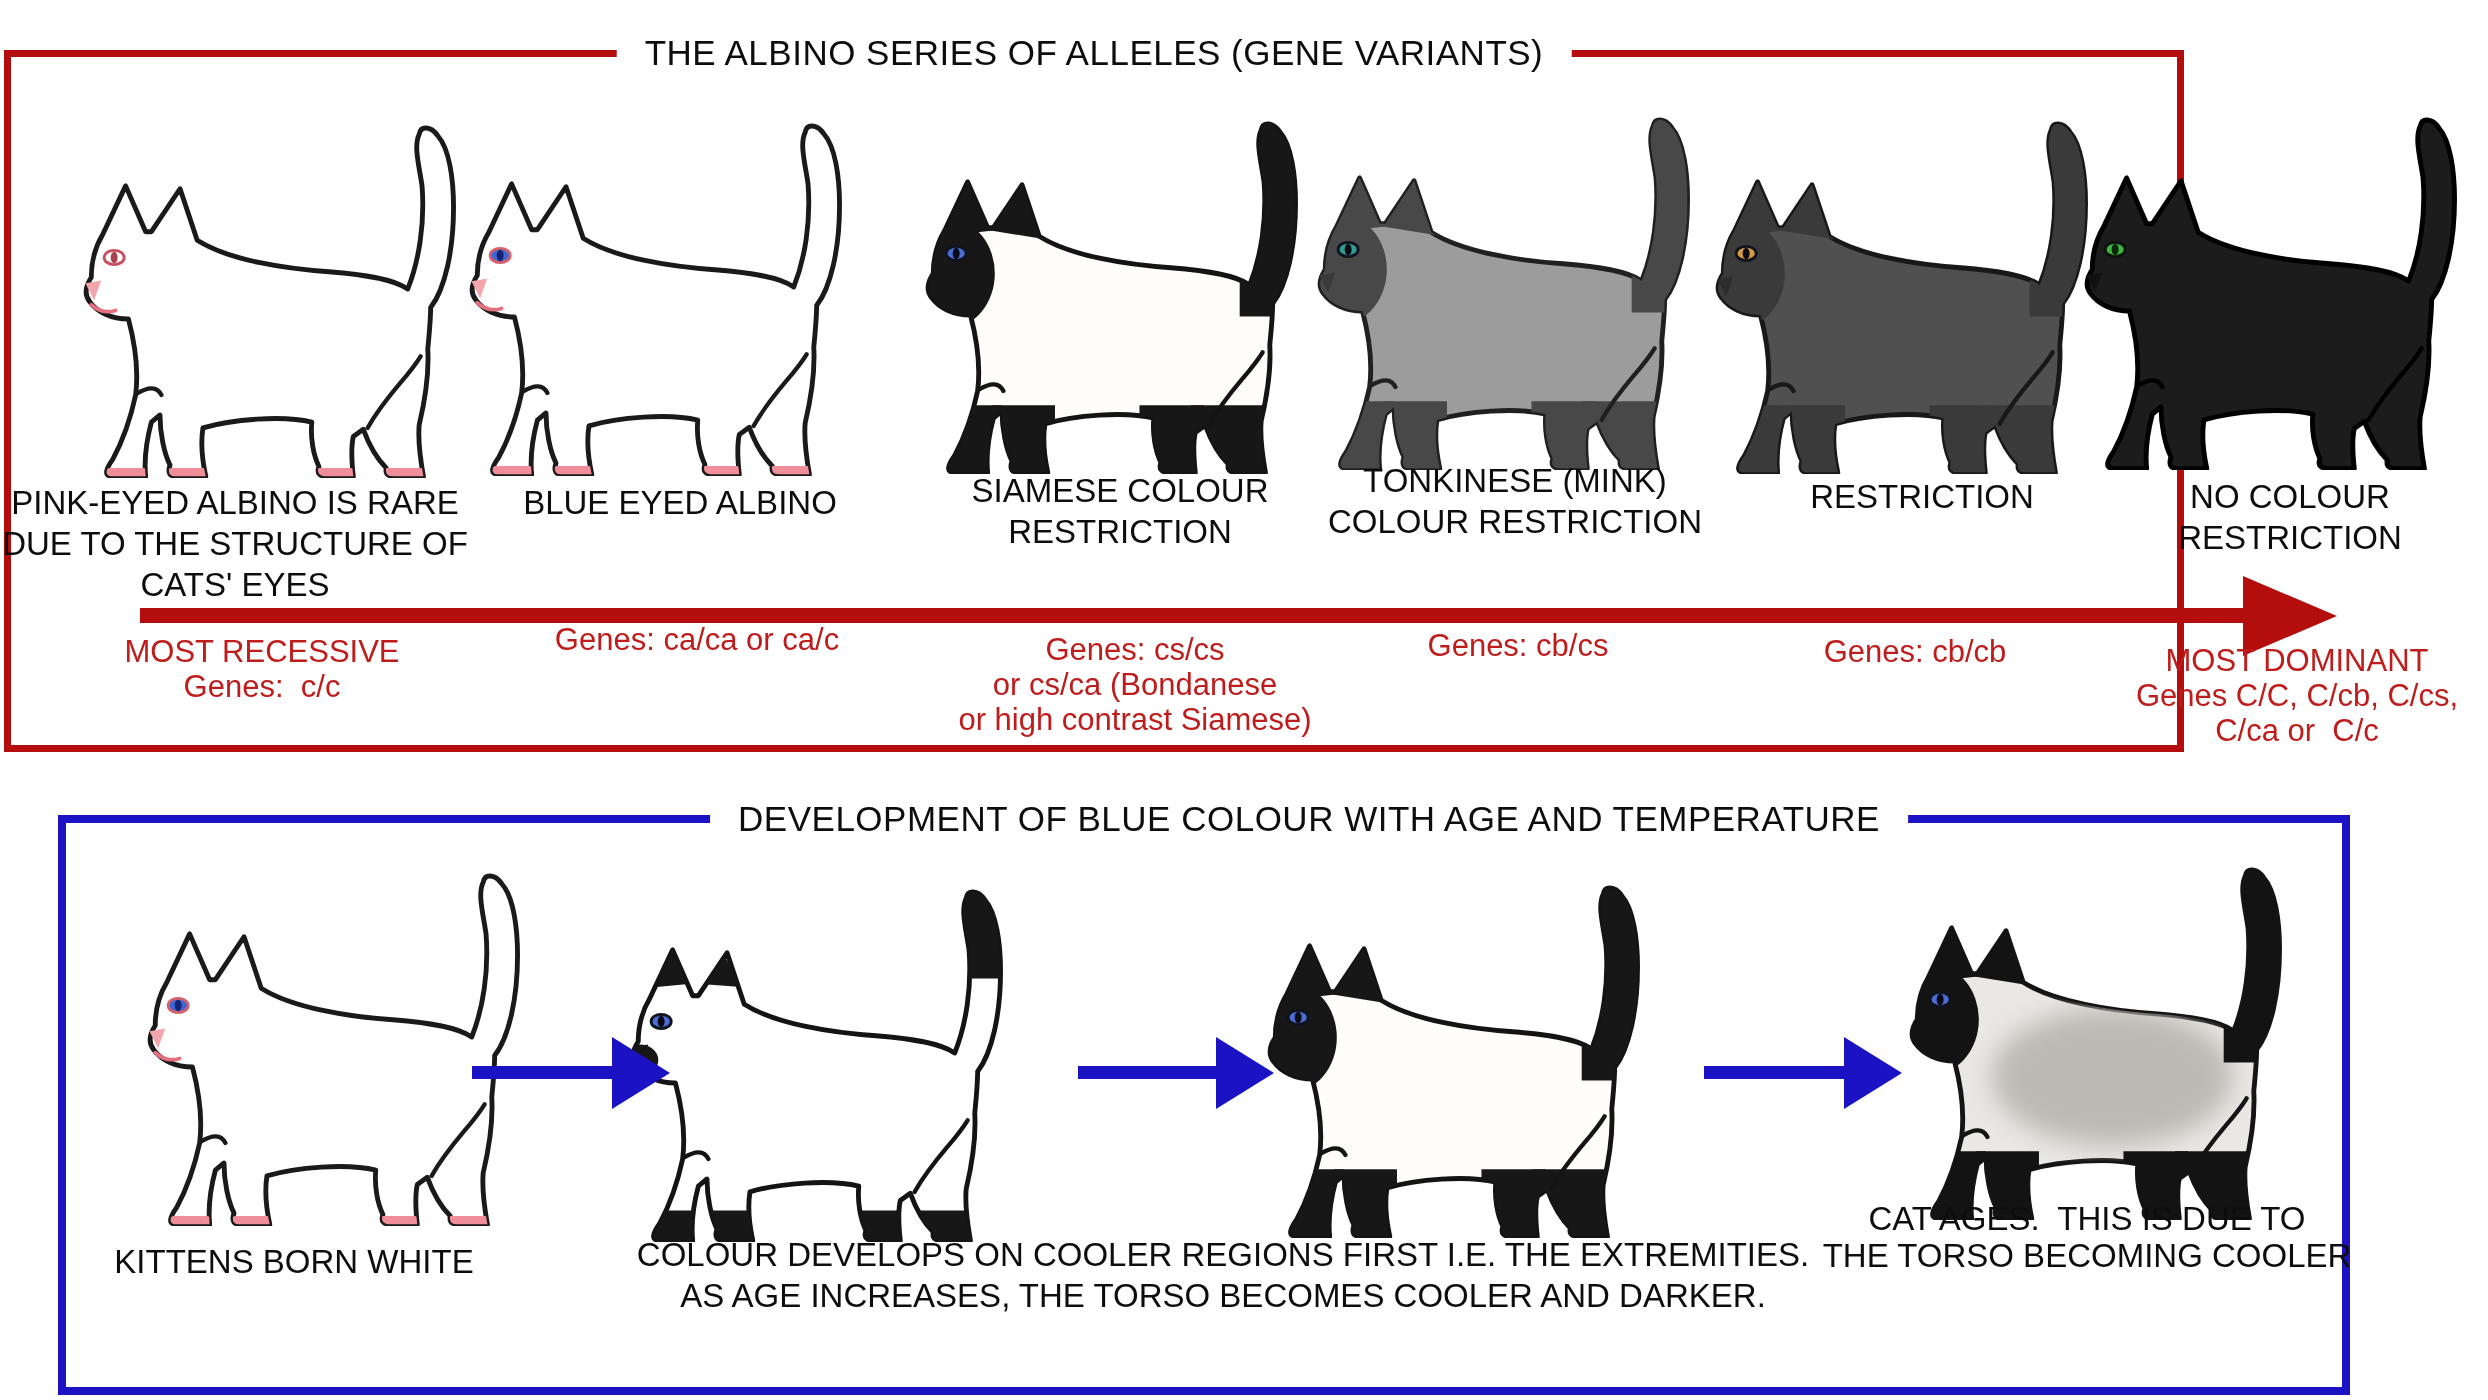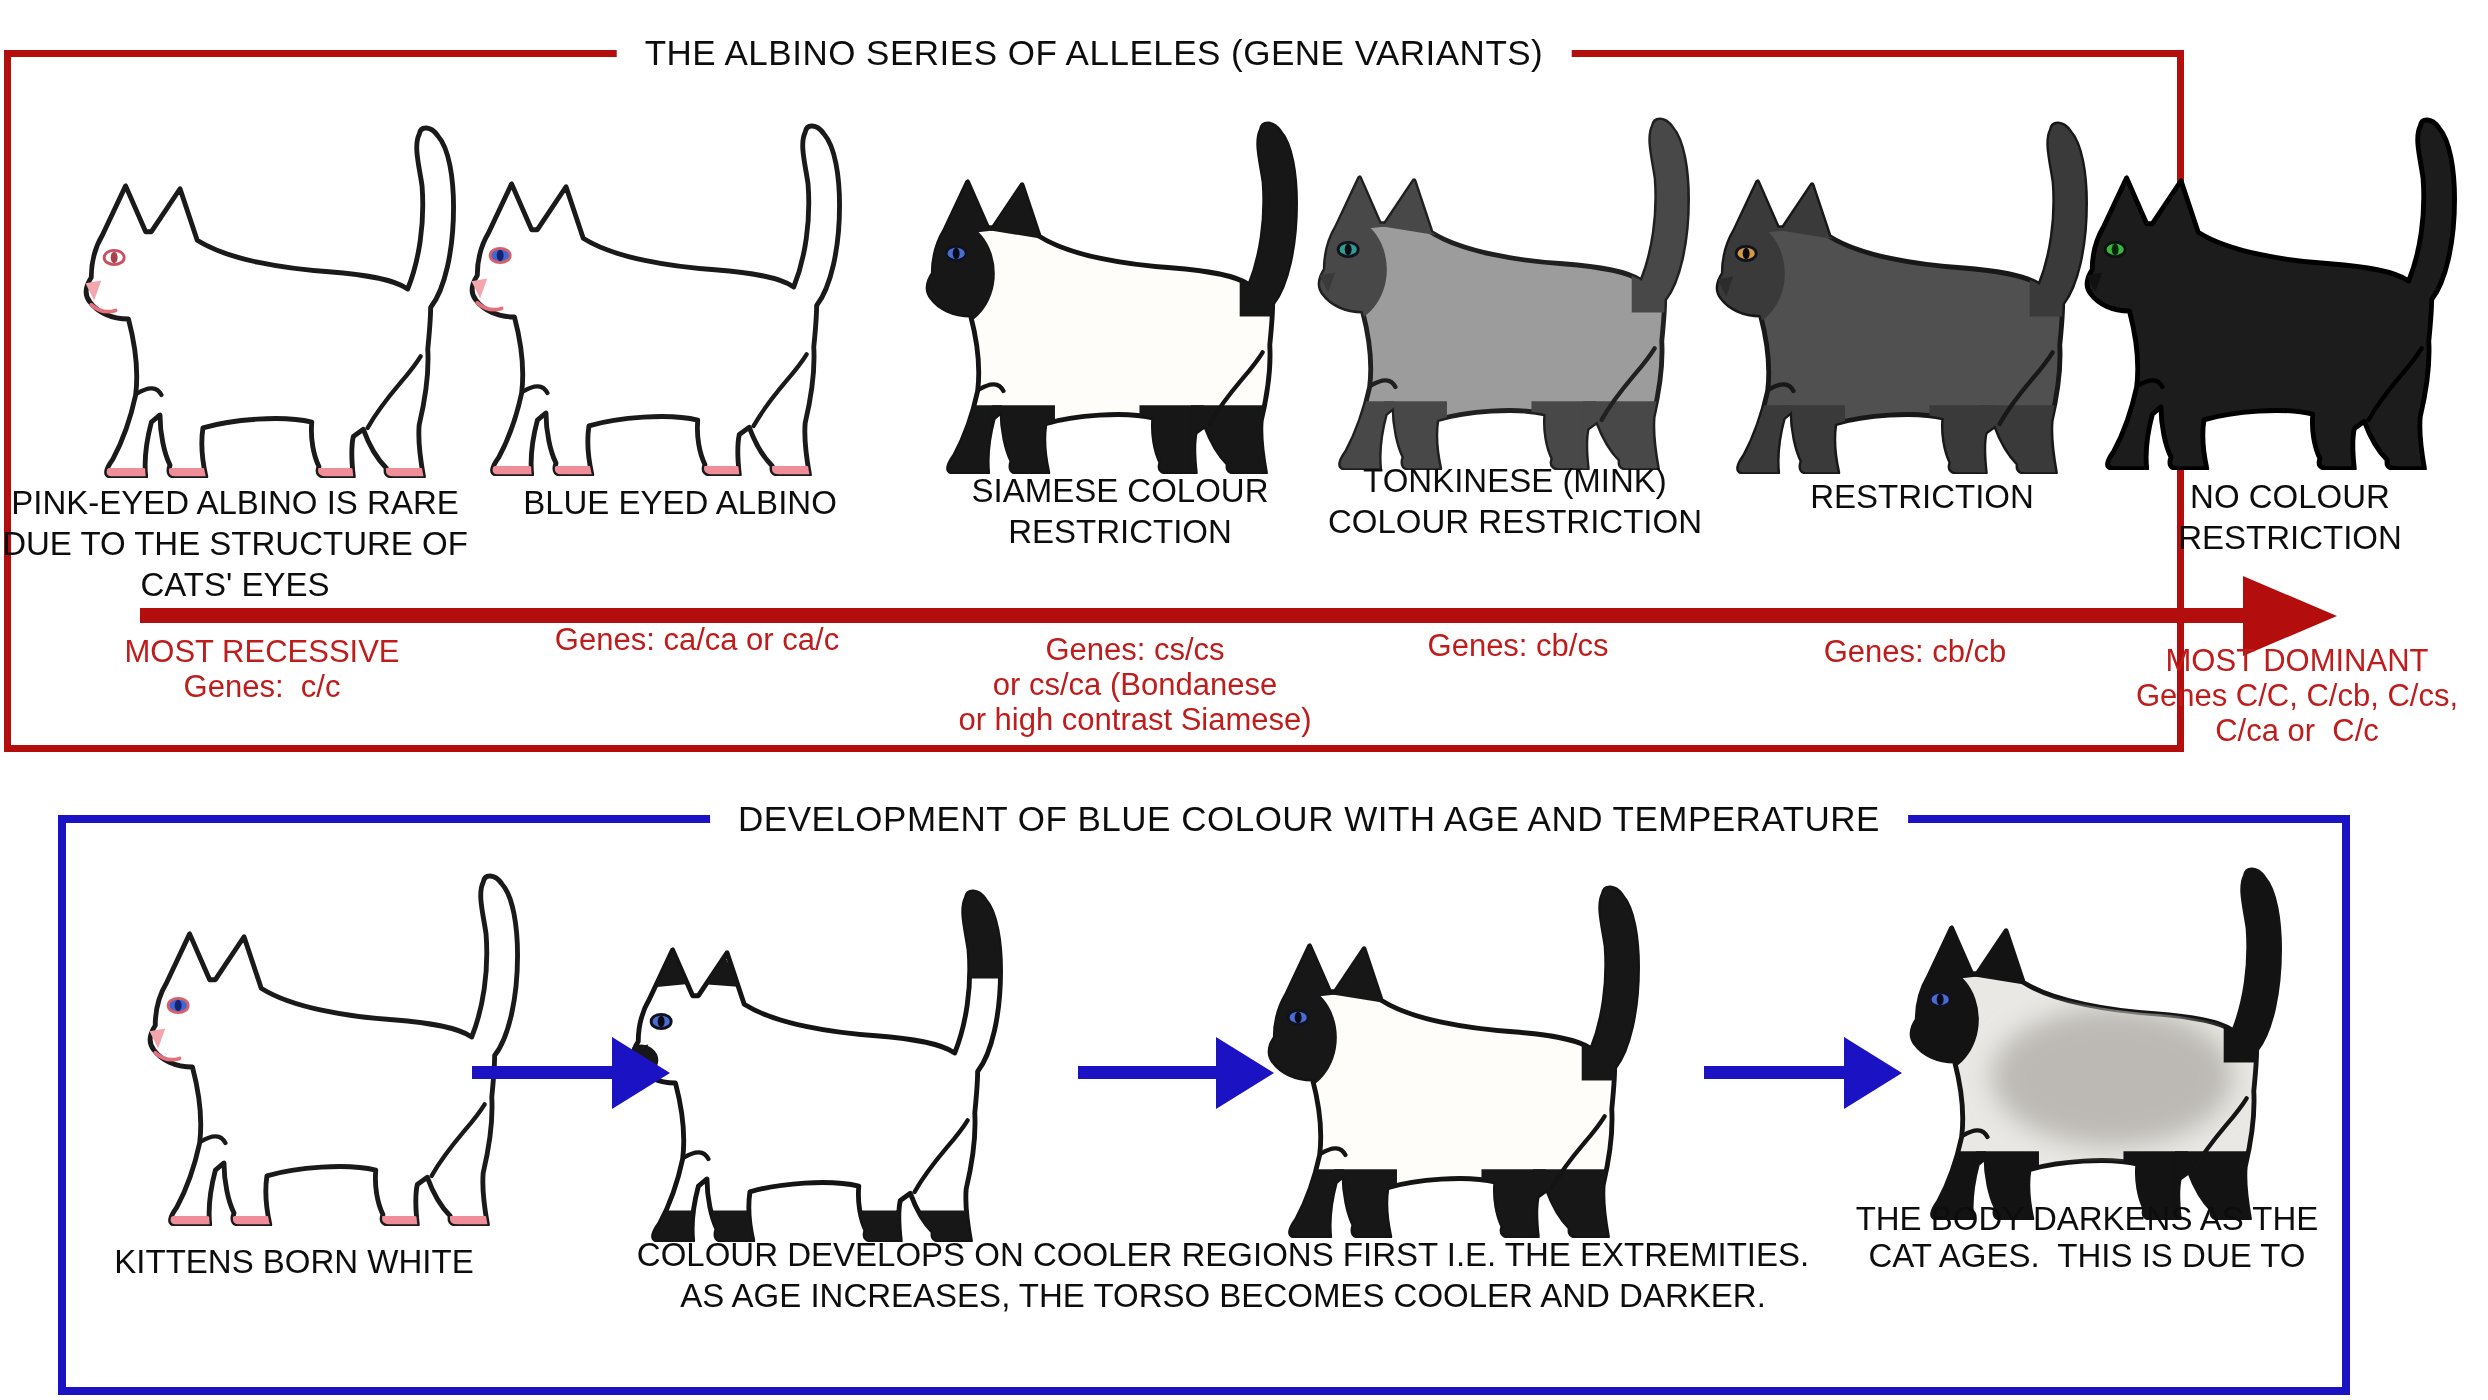--- a/index.html
+++ b/index.html
@@ -397,15 +397,15 @@
 <div class="ahead" data-name="age-arrow-3-head"></div>
 
 <div class="t-lines caption" data-name="kittens-born-white-caption">
     <div>KITTENS BORN WHITE</div>
   </div>
 <div class="t-lines caption" data-name="colour-development-caption">
     <div>COLOUR DEVELOPS ON COOLER REGIONS FIRST I.E. THE EXTREMITIES.</div>
     <div>AS AGE INCREASES, THE TORSO BECOMES COOLER AND DARKER.</div>
   </div>
 <div class="t-lines caption" data-name="body-darkens-caption">
-    <div>THE BODY DARKENS AS THE</div>
     <div>CAT AGES.  THIS IS DUE TO</div>
+    <div>THE TORSO BECOMING COOLER</div>
   </div>
 
 </body></html>

